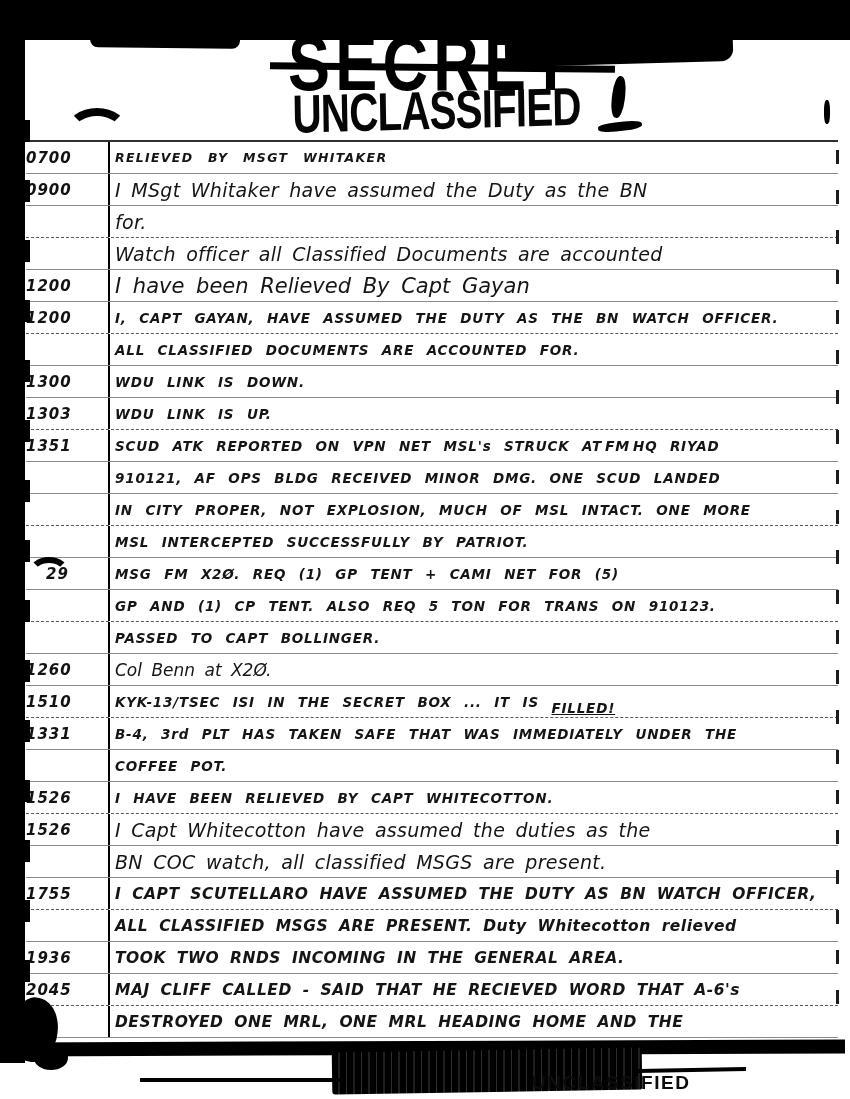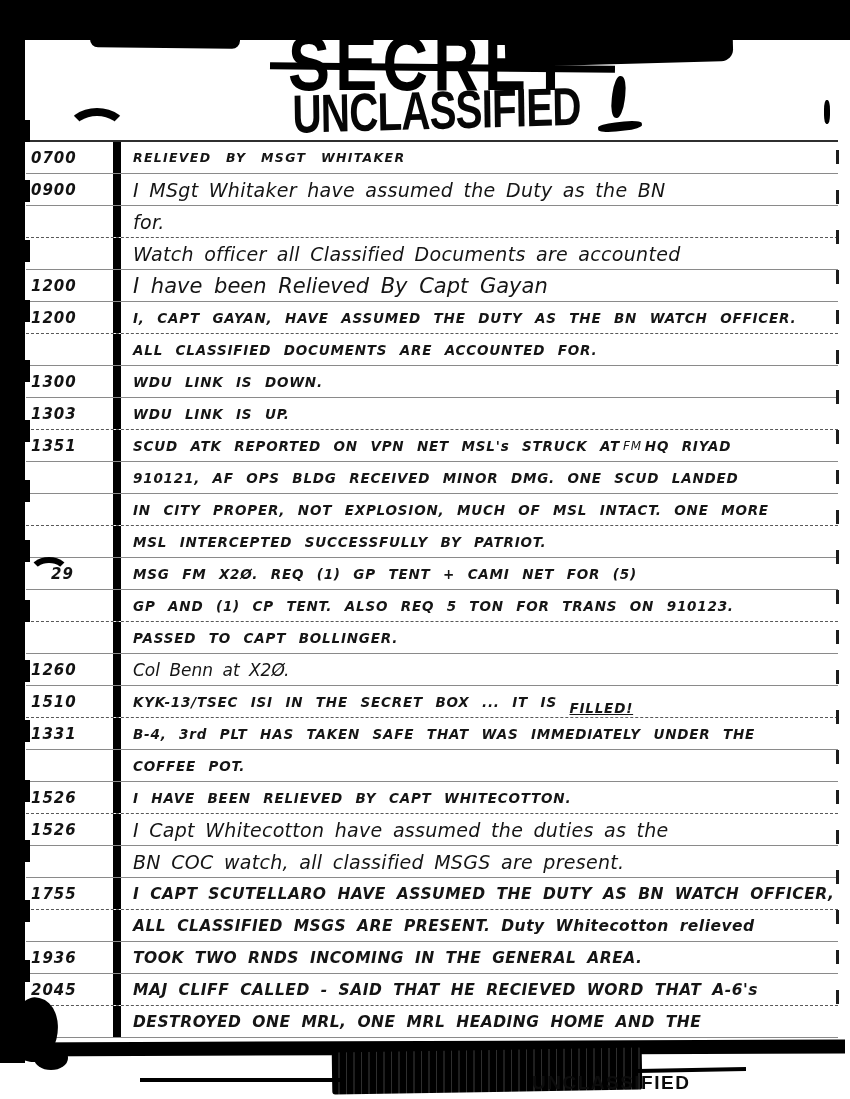--- a/index.html
+++ b/index.html
@@ -41,33 +41,33 @@
 
   
   .arc{border:8px solid transparent;border-top-color:#000;border-radius:50%;z-index:4;}
   .arc-0700{position:absolute;left:66px;top:108px;width:46px;height:30px;}
   .arc-time{position:absolute;left:2px;top:-1px;width:30px;height:22px;border-width:6px;}
 
   
   .log{position:absolute;left:26px;top:140px;width:812px;border-top:2px solid #2f2f2f;z-index:2;}
   .row{display:flex;height:31px;border-bottom:1px solid #8a8a8a;}
   .row:nth-child(3n){border-bottom-style:dashed;border-bottom-color:#585858;}
-  .tc{flex:0 0 82px;width:82px;border-right:8px solid #000000;display:flex;align-items:center;
-      padding-left:5px;position:relative;}
-  .ec{flex:1;display:flex;align-items:center;padding-left:12px;white-space:nowrap;overflow:hidden;}
+  .tc{flex:0 0 82px;width:82px;border-right:2px solid #000000;display:flex;align-items:center;
+      position:relative;}
+  .ec{flex:1;display:flex;align-items:center;padding-left:5px;white-space:nowrap;overflow:hidden;}
 
   .t-hand{font-style:italic;font-weight:700;font-size:15px;letter-spacing:1px;color:#131313;}
   .print-sm{font-style:italic;font-weight:700;font-size:12.5px;letter-spacing:1.3px;word-spacing:9px;}
   .print{font-style:italic;font-weight:700;font-size:13.5px;letter-spacing:.8px;word-spacing:7px;}
   .print-lg{font-style:italic;font-weight:700;font-size:15.5px;letter-spacing:.5px;word-spacing:5px;}
   .script{font-style:italic;font-weight:400;font-size:19px;letter-spacing:.3px;word-spacing:4px;}
   .script-md{font-style:italic;font-weight:400;font-size:17px;word-spacing:4px;text-align:right;}
   .script-lg{font-style:italic;font-weight:400;font-size:21px;word-spacing:5px;}
   .u{text-decoration:underline;margin-top:13px;}
-  sup.corr{font-size:12px;font-weight:400;vertical-align:super;margin:12px 3px;}
+  sup.corr{font-size:14px;font-weight:700;vertical-align:super;margin:12px 3px;}
 
   
   .footer-bar{position:absolute;left:18px;top:1041px;width:827px;height:14px;background:#000;
               transform:rotate(-.2deg);z-index:7;}
   .footer-scribble{position:absolute;left:332px;top:1050px;width:310px;height:42px;z-index:8;
               background:repeating-linear-gradient(90deg,#000 0 6px,#1f1f1f 6px 8px,#000 8px 14px,#2e2e2e 14px 15px);
               transform:rotate(-.9deg);border-radius:3px;}
   .footer-line-l{position:absolute;left:140px;top:1078px;width:200px;height:4px;background:#000;z-index:8;}
   .footer-line-r{position:absolute;left:638px;top:1068px;width:108px;height:4px;background:#000;
                  transform:rotate(-1deg);z-index:8;}

